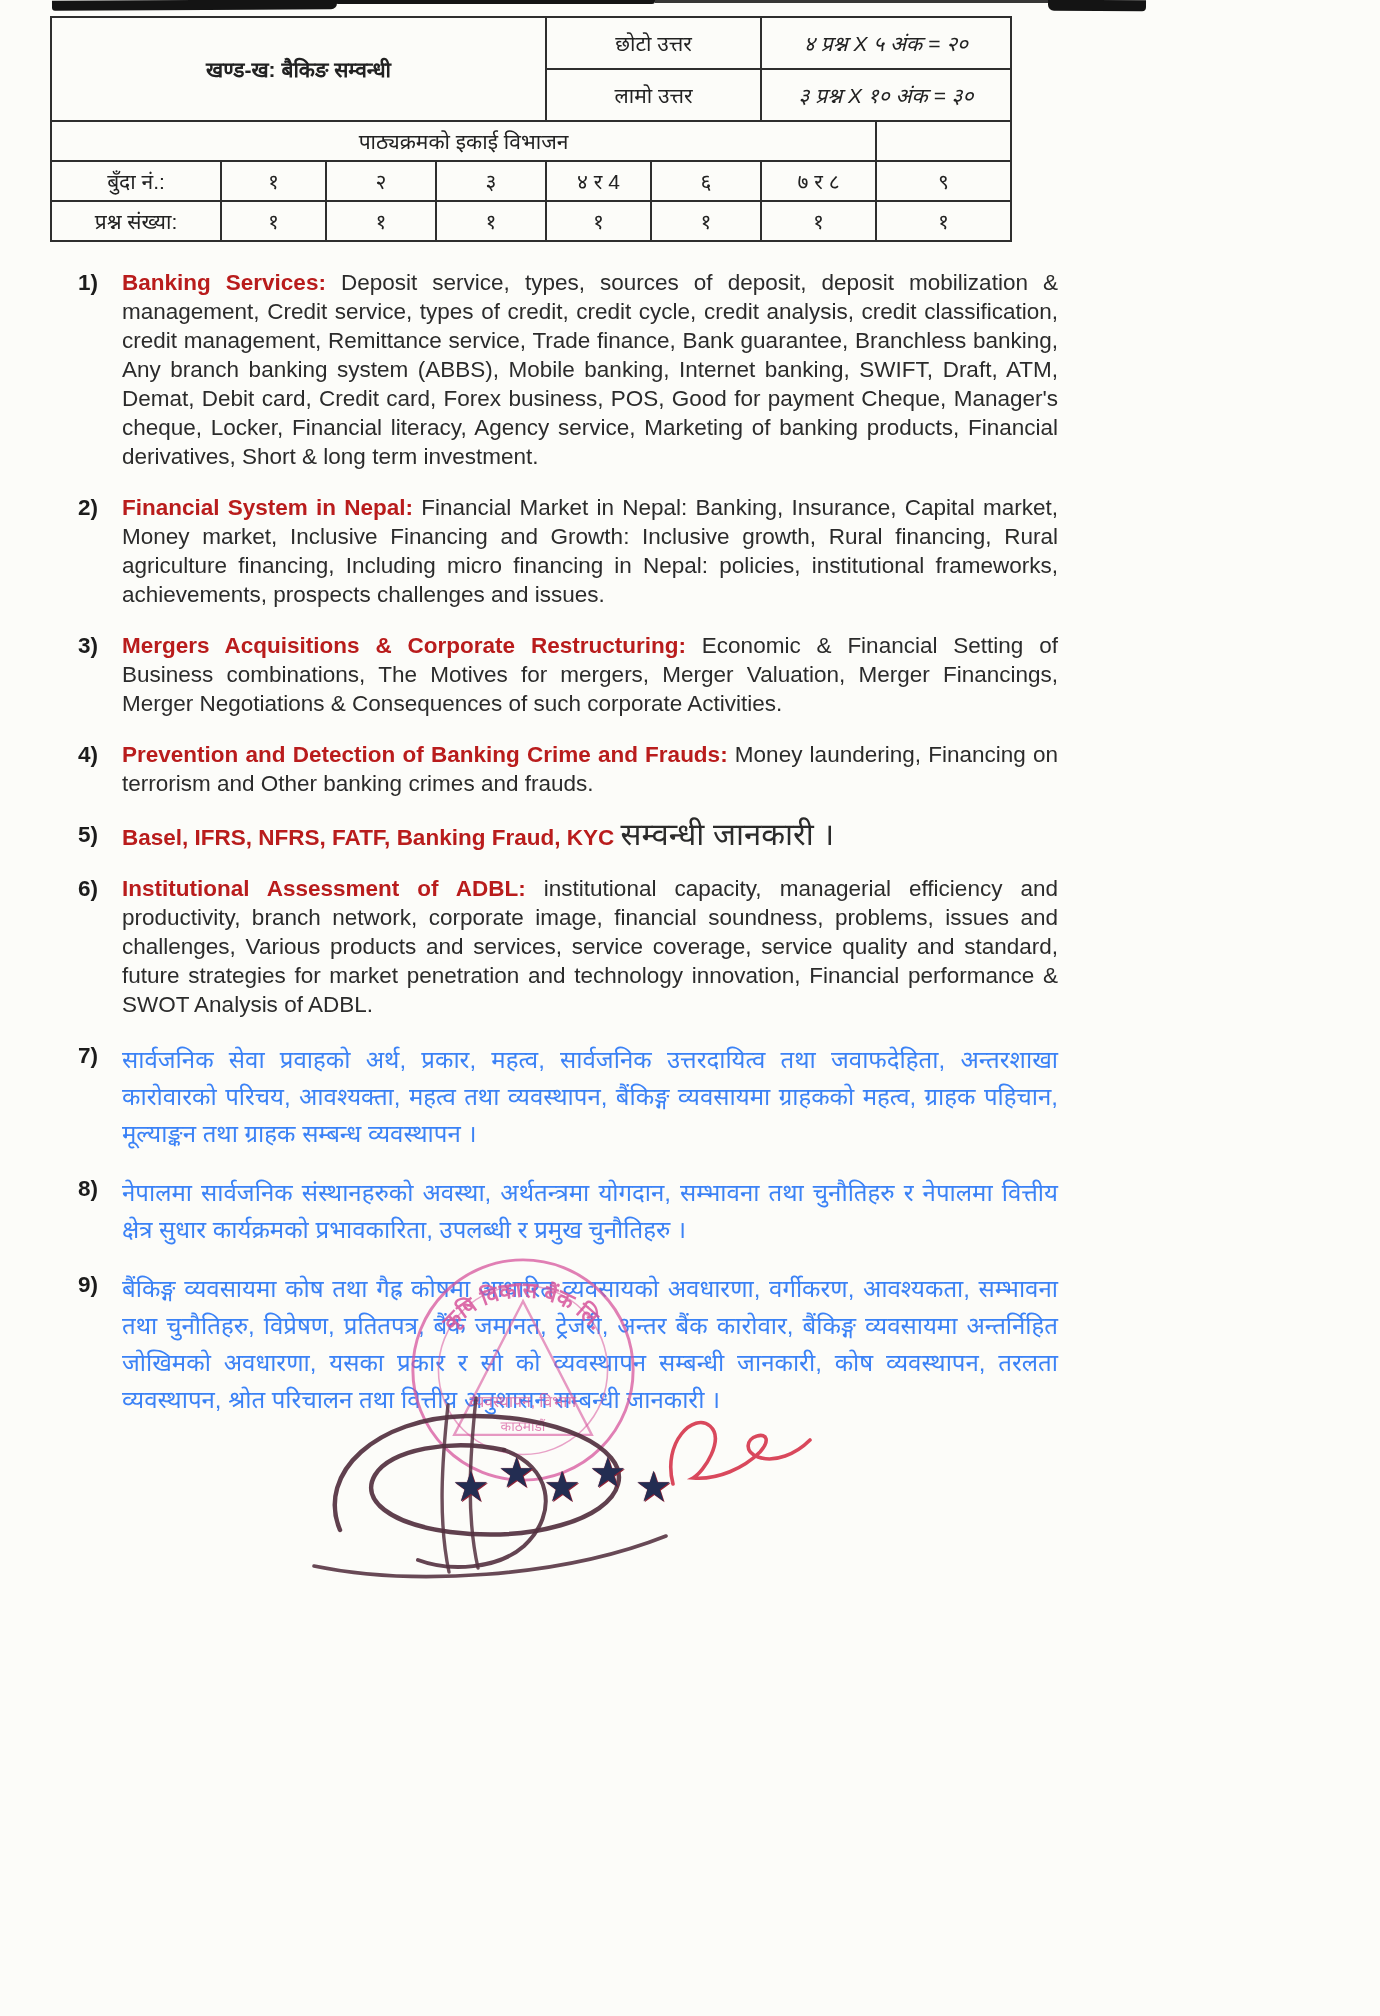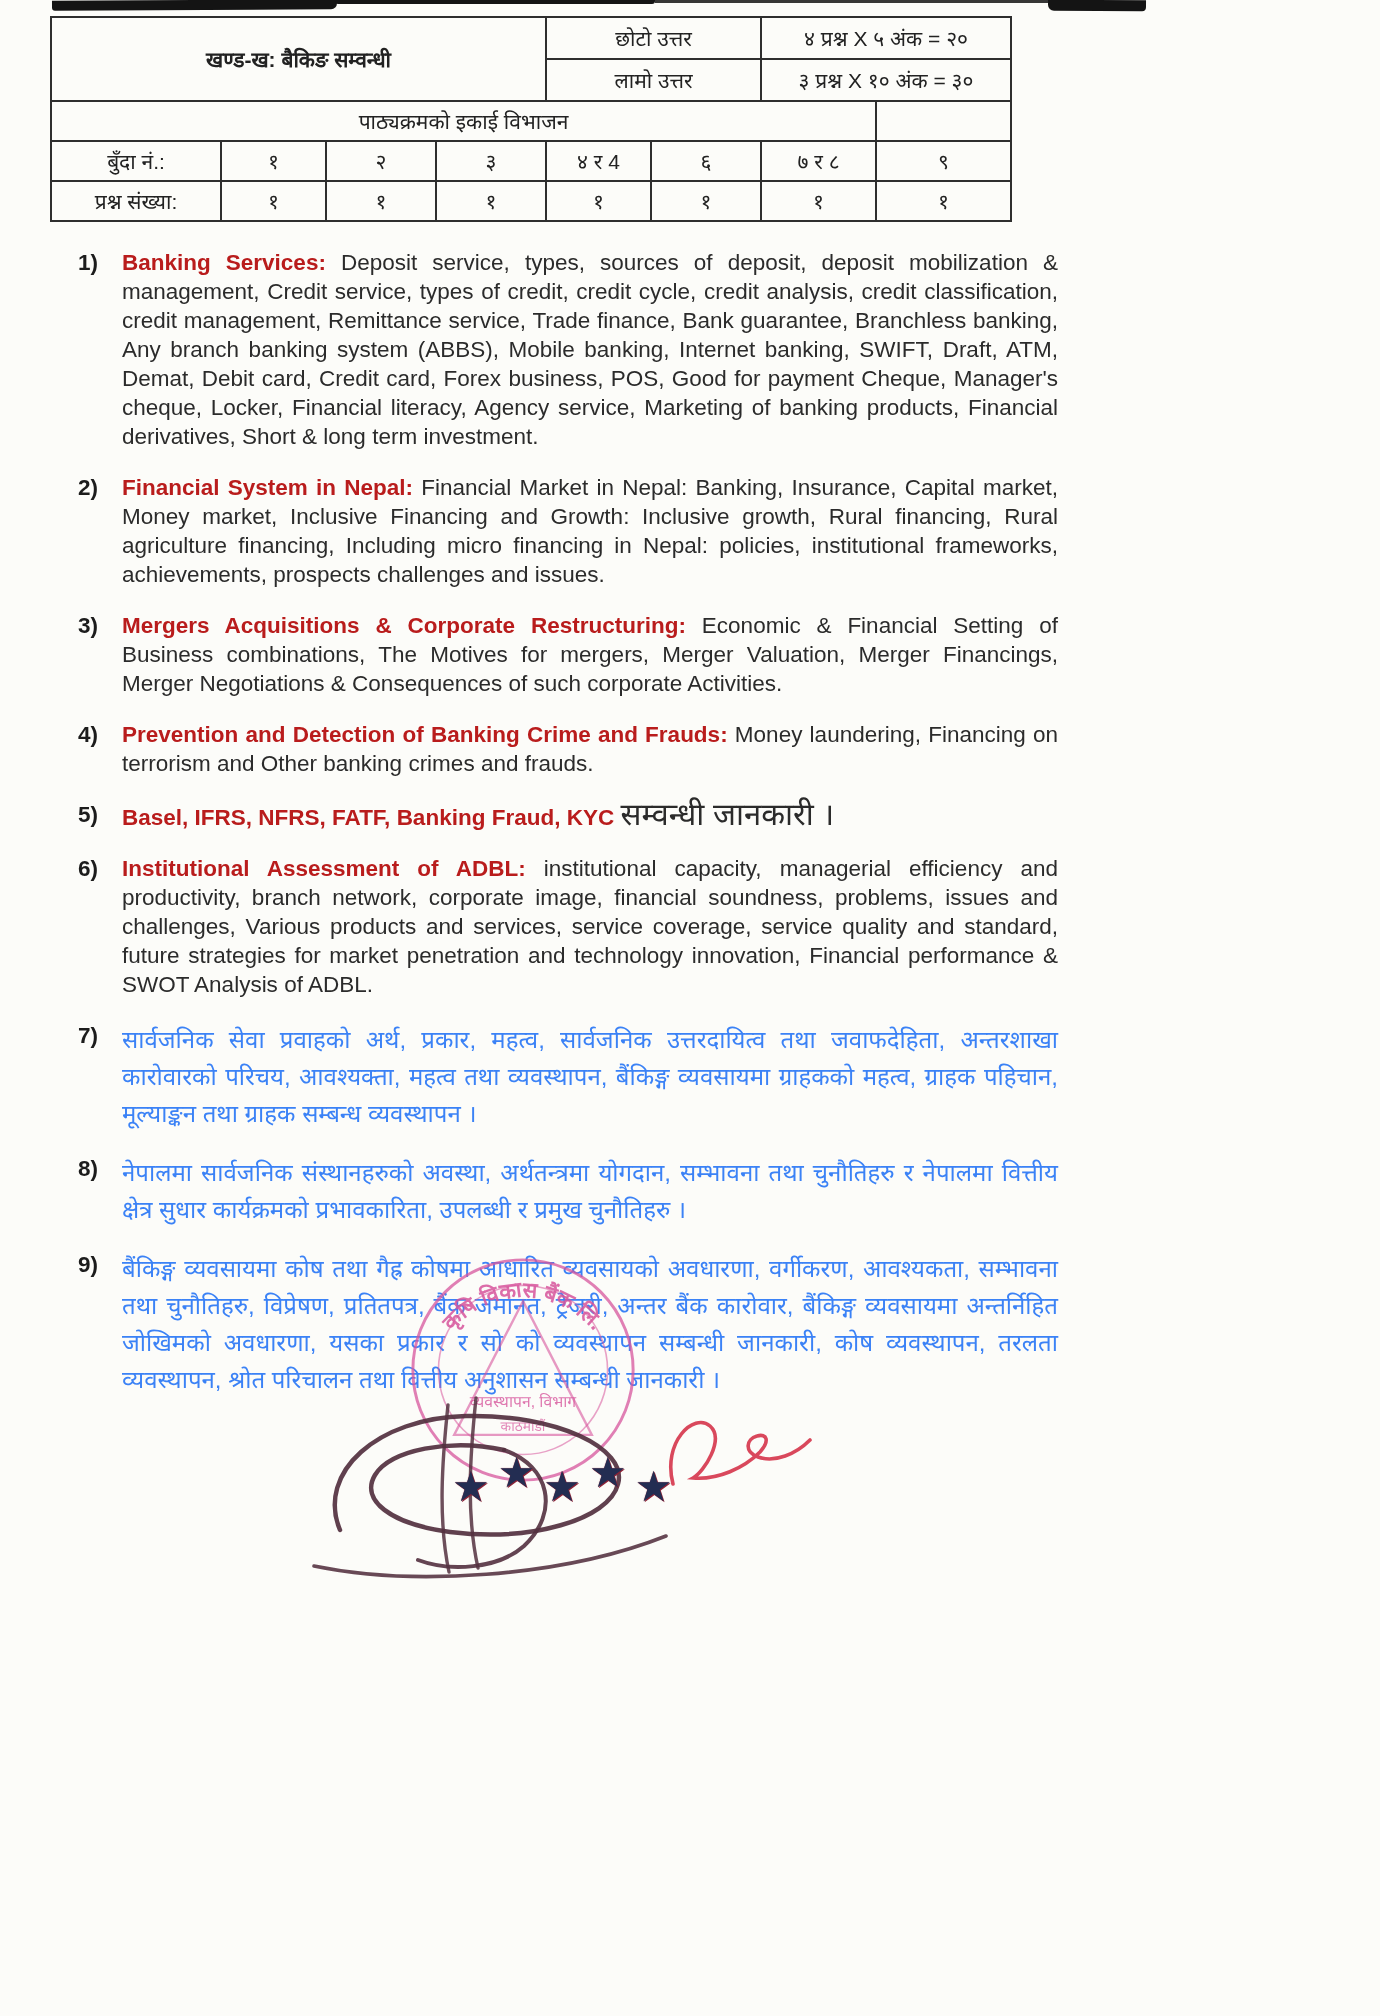--- a/index.html
+++ b/index.html
@@ -38,25 +38,25 @@
     color: #222;
   }
   td.section-title {
     text-align: left;
     padding-left: 18px;
     font-weight: bold;
     font-size: 27px;
     color: #161616;
   }
   td.answer-label { font-size: 21px; }
-  td.answer-marks { font-size: 20px; }
+  td.answer-marks { font-size: 20px; font-style: italic; }
   td.unit-division { font-size: 21px; height: 38px; }
   td.row-label { text-align: right; padding-right: 10px; font-size: 21px; }
   tr.num-row td { height: 28px; font-size: 21px; }
-  tr.top-row td { height: 42px; }
+  tr.top-row td { height: 52px; }
 
   
   .items {
     margin: 26px 322px 0 78px;
     width: 980px;
   }
   .item {
     display: grid;
     grid-template-columns: 44px 1fr;
     margin-bottom: 22px;

